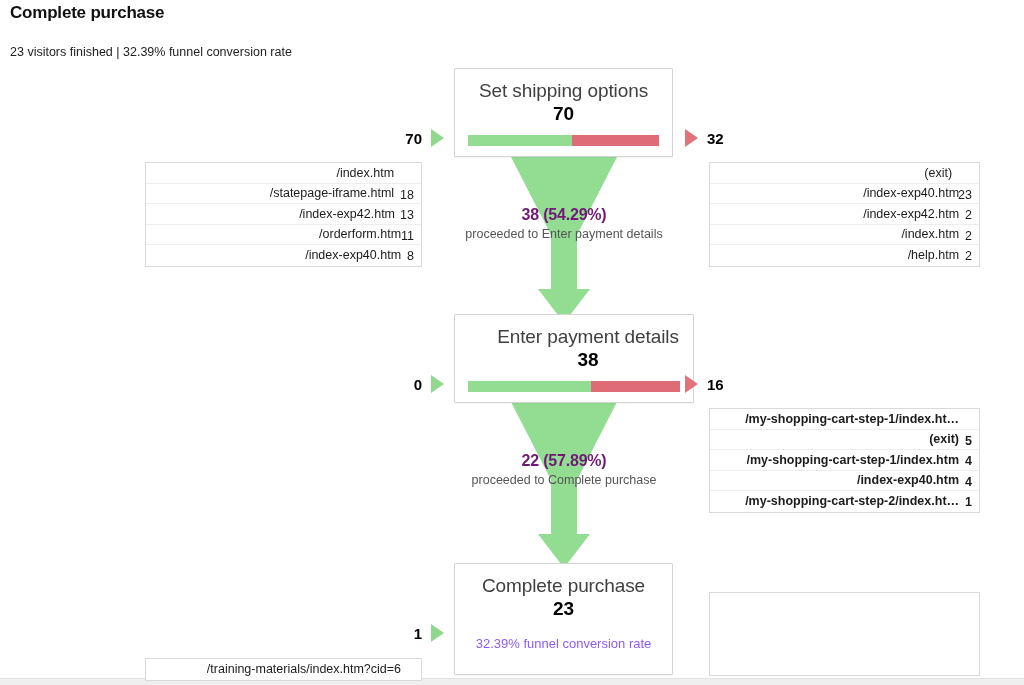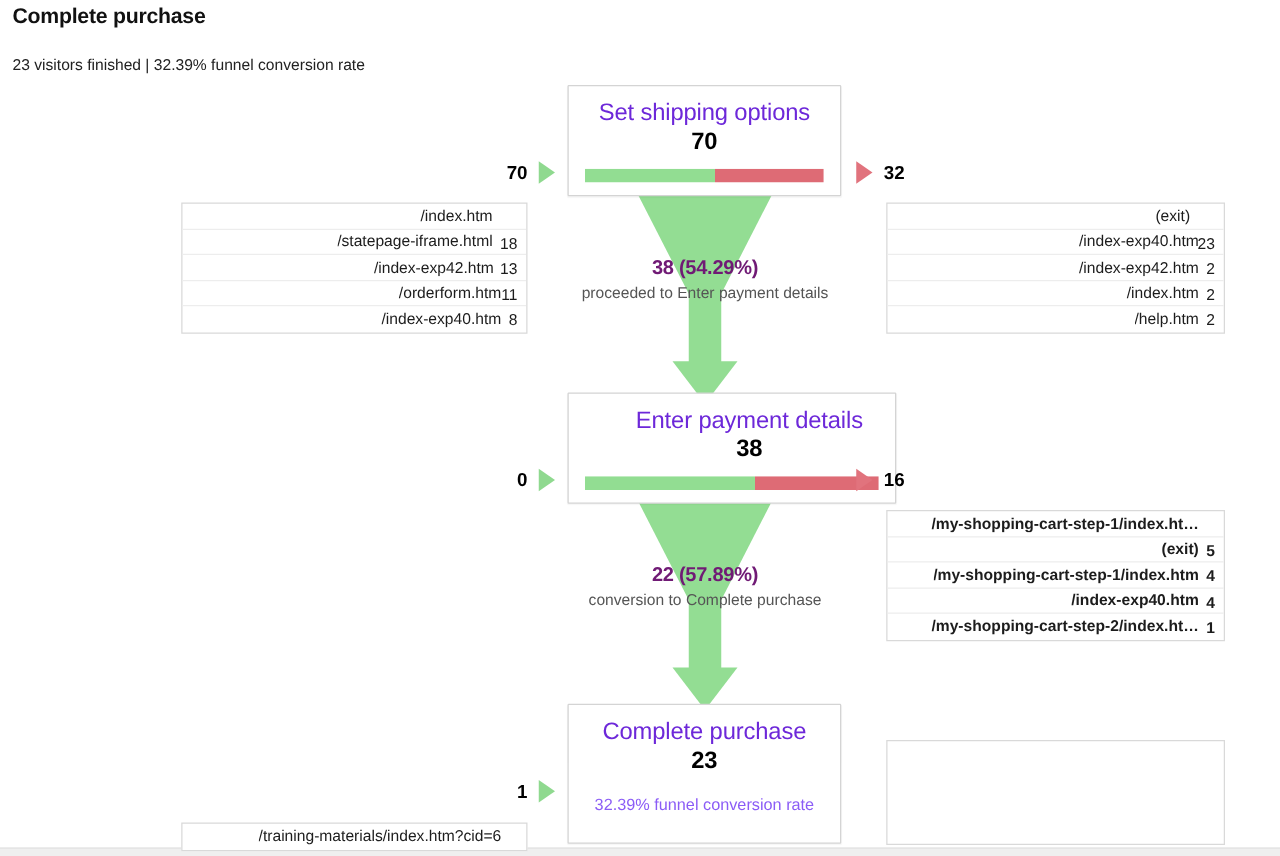--- a/index.html
+++ b/index.html
@@ -51,21 +51,21 @@
     background: #ffffff;
     border: 1px solid #d4d4d4;
     box-sizing: border-box;
     border-radius: 1px;
     box-shadow: 0 1px 1px rgba(0,0,0,0.04);
     z-index: 5;
   }
   .step-name {
     text-align: center;
     font-size: 19px;
-    color: #6d28d9;
+    color: #404040;
     line-height: 1.16;
     margin-top: 11px;
     letter-spacing: -0.1px;
   }
   .step-count {
     text-align: center;
     font-size: 19px;
     font-weight: bold;
     color: #000;
     line-height: 1.12;
@@ -197,21 +197,21 @@
 
   <div class="connector" style="left:455px; top:400px; width:218px; height:170px;">
     <svg width="218" height="170" viewBox="0 0 218 170" xmlns="http://www.w3.org/2000/svg">
       <polygon points="55,0 163,0 122,80 96,80" fill="#93dd93"></polygon>
       <rect x="96" y="78" width="26" height="62" fill="#93dd93"></rect>
       <polygon points="83,134 135,134 109,168" fill="#93dd93"></polygon>
     </svg>
   </div>
   <div class="conv-text" style="left:455px; top:452px; width:218px;text-align:center;">
     <div class="conv-main">22 (57.89%)</div>
-    <div class="conv-sub">conversion to Complete purchase</div>
+    <div class="conv-sub">proceeded to Complete purchase</div>
   </div>
 
   <div class="step-box" style="left:454px; top:68px; width:219px; height:89px;">
     <div class="step-name">Set shipping options</div>
     <div class="step-count">70</div>
     <div class="bar-wrap">
       <div class="bar-green" style="width:54.29%"></div>
       <div class="bar-red" style="width:45.71%"></div>
     </div>
   </div>
@@ -264,21 +264,21 @@
     <div class="side-row">
       <span class="label">/index.htm</span>
       <span class="value">2</span>
     </div>
     <div class="side-row">
       <span class="label">/help.htm</span>
       <span class="value">1</span>
     </div>
   </div>
 
-  <div class="step-box" style="left:454px; top:314px; width:263px; height:89px;padding-left:28px;">
+  <div class="step-box" style="left:454px; top:314px; width:240px; height:89px;padding-left:28px;">
     <div class="step-name">Enter payment details</div>
     <div class="step-count">38</div>
     <div class="bar-wrap">
       <div class="bar-green" style="width:57.89%"></div>
       <div class="bar-red" style="width:42.11%"></div>
     </div>
   </div>
 
   <div class="marker entry" style="left:372px; top:375px; width:72px; justify-content:flex-end;">
     <span class="num">0</span>

